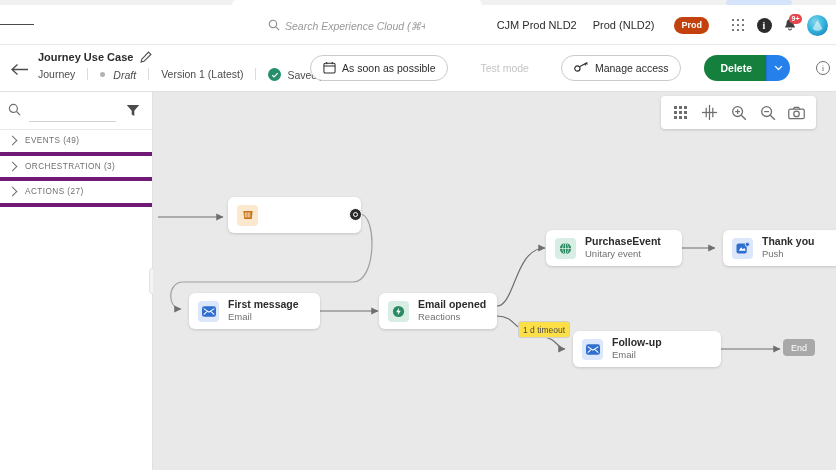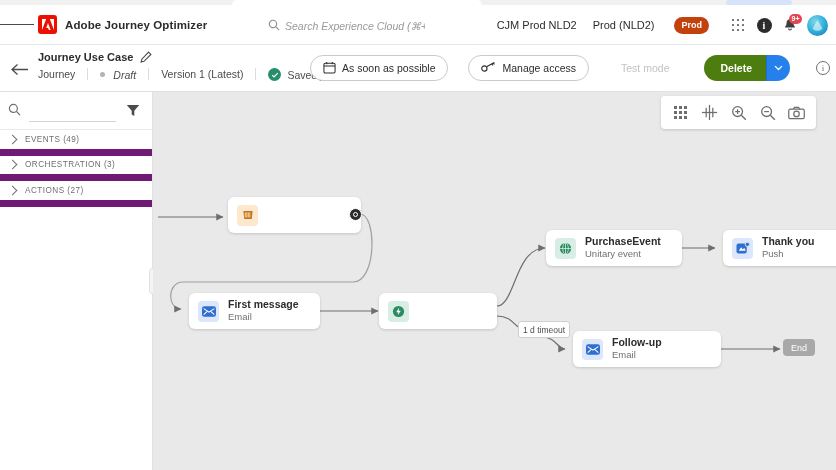--- a/index.html
+++ b/index.html
@@ -115,21 +115,21 @@
   .hdr-actions { position:absolute; right:6px; top:10px; display:flex; align-items:center; gap:20px; }
   .btn {
     height:26px; border:1px solid #cacaca; border-radius:13px; background:#fff;
     display:flex; align-items:center; gap:6px; padding:0 12px;
     font-size:10.5px; color:#2c2c2c; cursor:pointer; white-space:nowrap;
   }
   .btn.ghost-disabled {
     border:none; background:transparent; color:#c3c3c3; cursor:default;
   }
   .btn-primary {
-    height:26px; background:#4d7c0f; color:#fff; border:none;
+    height:26px; background:#15803d; color:#fff; border:none;
     border-radius:13px 0 0 13px; padding:0 14px 0 16px;
     font-size:10.5px; font-weight:700; display:flex; align-items:center;
     cursor:pointer;
   }
   .btn-primary-split {
     height:26px; width:24px; background:#2680eb; border:none;
     border-radius:0 13px 13px 0; display:flex; align-items:center; justify-content:center;
     cursor:pointer; border-left:1px solid #1a6fd4;
   }
   .primary-group { display:flex; align-items:center; margin-left:3px; }
@@ -151,21 +151,21 @@
   .palette-search .sfield {
     flex:1; border-bottom:1px solid #d3d3d3; height:22px; display:flex; align-items:center;
   }
   .palette-search input {
     border:none; outline:none; width:100%; font-size:10.5px;
     font-family:"Liberation Sans", sans-serif; color:#2c2c2c; background:transparent;
   }
   .filter-btn { width:18px; height:18px; display:flex; align-items:center; justify-content:center; cursor:pointer; }
   .pal-group {
     height:25.5px; display:flex; align-items:center; gap:9px; padding-left:9px;
-    border-bottom:7px solid #701a75; cursor:pointer;
+    border-bottom:4px solid #701a75; cursor:pointer;
   }
   .pal-group-label {
     font-size:8.2px; color:#6e6e6e; letter-spacing:0.45px; text-transform:uppercase;
     font-weight:400;
   }
   .chev { width:7px; height:7px; border-right:1.4px solid #6e6e6e; border-bottom:1.4px solid #6e6e6e;
           transform: rotate(-45deg); }
 
   .panel-handle {
     position:absolute; left:149px; top:268px; width:7px; height:26px;
@@ -211,21 +211,21 @@
     position:absolute; width:13px; height:13px; border-radius:50%;
     background:#2c2c2c; border:1.5px solid #fff; z-index:6;
     display:flex; align-items:center; justify-content:center;
   }
   .node-badge i {
     display:block; width:5.5px; height:5.5px; border-radius:50%;
     border:1.2px solid #fff;
   }
 
   .edge-label {
-    position:absolute; background:#ffffff; border:1px solid #cfcfcf; border-radius:3px;
+    position:absolute; background:#fde047; border:1px solid #cfcfcf; border-radius:3px;
     font-size:8.5px; color:#4b4b4b; padding:2.5px 4px; z-index:4; white-space:nowrap;
     cursor:pointer;
   }
   .end-pill {
     position:absolute; background:#a8a8a8; color:#fff; font-size:9px;
     border-radius:4px; padding:3.5px 8px; z-index:3; cursor:pointer;
   }
 </style>
 </head>
 <body>
@@ -233,28 +233,20 @@
 <div class="browser-strip">
   <div class="tab-ghost"></div>
   <div class="btn-ghost"></div>
 </div>
 
 <div class="app-header">
   <div class="hamburger">
     <span></span>
       <span></span>
       <span></span>
-  </div>
-  <div class="brand">
-    <div class="adobe-mark">
-      <svg width="12" height="11" viewBox="0 0 12 11">
-          <path d="M4.2 0H0v11l4.2-11zM7.8 0H12v11L7.8 0zM6 4l2.6 7H6.9l-.8-2.1H4.2L6 4z" fill="#fff"></path>
-        </svg>
-    </div>
-    <span class="brand-name">Adobe Journey Optimizer</span>
   </div>
 
   <div class="search-wrap">
     <span class="search-icon">
       <svg width="12" height="12" viewBox="0 0 14 14">
           <circle cx="5.8" cy="5.8" r="4.3" fill="none" stroke="#8d8d8d" stroke-width="1.3"></circle>
           <line x1="9.2" y1="9.2" x2="13" y2="13" stroke="#8d8d8d" stroke-width="1.3"></line>
         </svg>
     </span>
     <input class="search-input" value="" placeholder="Search Experience Cloud (⌘+/)" style="">
@@ -341,35 +333,35 @@
             <rect x="1" y="2.4" width="12" height="10.6" rx="1.3" fill="none" stroke="#2c2c2c" stroke-width="1.1"></rect>
             <line x1="1" y1="5.4" x2="13" y2="5.4" stroke="#2c2c2c" stroke-width="1.1"></line>
             <line x1="4" y1="1" x2="4" y2="3.4" stroke="#2c2c2c" stroke-width="1.1"></line>
             <line x1="10" y1="1" x2="10" y2="3.4" stroke="#2c2c2c" stroke-width="1.1"></line>
           </svg>
       </span>
       <span>As soon as possible</span>
     </div>
 
 
+    <div class="btn ghost-disabled">
+      <span>Test mode</span>
+    </div>
+
     <div class="btn">
       <span>
         <svg width="15" height="12" viewBox="0 0 16 12">
             <circle cx="3.6" cy="7.6" r="2.8" fill="none" stroke="#2c2c2c" stroke-width="1.2"></circle>
             <path d="M5.9 5.8 14.2 1.3" stroke="#2c2c2c" stroke-width="1.2" fill="none"></path>
             <path d="M11.4 2.8l1.4 1.4M13.1 1.9l1.3 1.4" stroke="#2c2c2c" stroke-width="1.2" fill="none"></path>
           </svg>
       </span>
       <span>Manage access</span>
     </div>
 
-    <div class="btn ghost-disabled">
-      <span>Test mode</span>
-    </div>
-
     <div class="primary-group">
       <div class="btn-primary">Delete</div>
       <div class="btn-primary-split">
         <svg width="9" height="6" viewBox="0 0 10 7">
             <path d="M1 1.3 5 5.3 9 1.3" fill="none" stroke="#fff" stroke-width="1.6"></path>
           </svg>
       </div>
     </div>
 
     <div class="info-i">i</div>
@@ -506,20 +498,24 @@
     </div>
   </div>
 
   <div class="node" style="left:226px; top:201px; width:118px;">
     <div class="node-ico react">
       <svg width="13" height="13" viewBox="0 0 13 13">
           <circle cx="6.5" cy="6.5" r="5.6" fill="#2a8a60"></circle>
           <path d="M7.2 2.6 4.2 7.2h2.2L5.6 10.4 8.8 5.8H6.6l.6-3.2z" fill="#fff"></path>
         </svg>
     </div>
+    <div class="node-txt">
+      <span class="node-title">Email opened</span>
+      <span class="node-sub">Reactions</span>
+    </div>
   </div>
 
   <div class="node" style="left:393px; top:138px; width:136px;">
     <div class="node-ico unitary">
       <svg width="13" height="13" viewBox="0 0 13 13">
           <circle cx="6.5" cy="6.5" r="5.6" fill="#2a8a60"></circle>
           <path d="M6.5 .9v11.2M.9 6.5h11.2" stroke="#d8eee4" stroke-width=".8"></path>
           <ellipse cx="6.5" cy="6.5" rx="2.8" ry="5.6" fill="none" stroke="#d8eee4" stroke-width=".8"></ellipse>
         </svg>
     </div>

